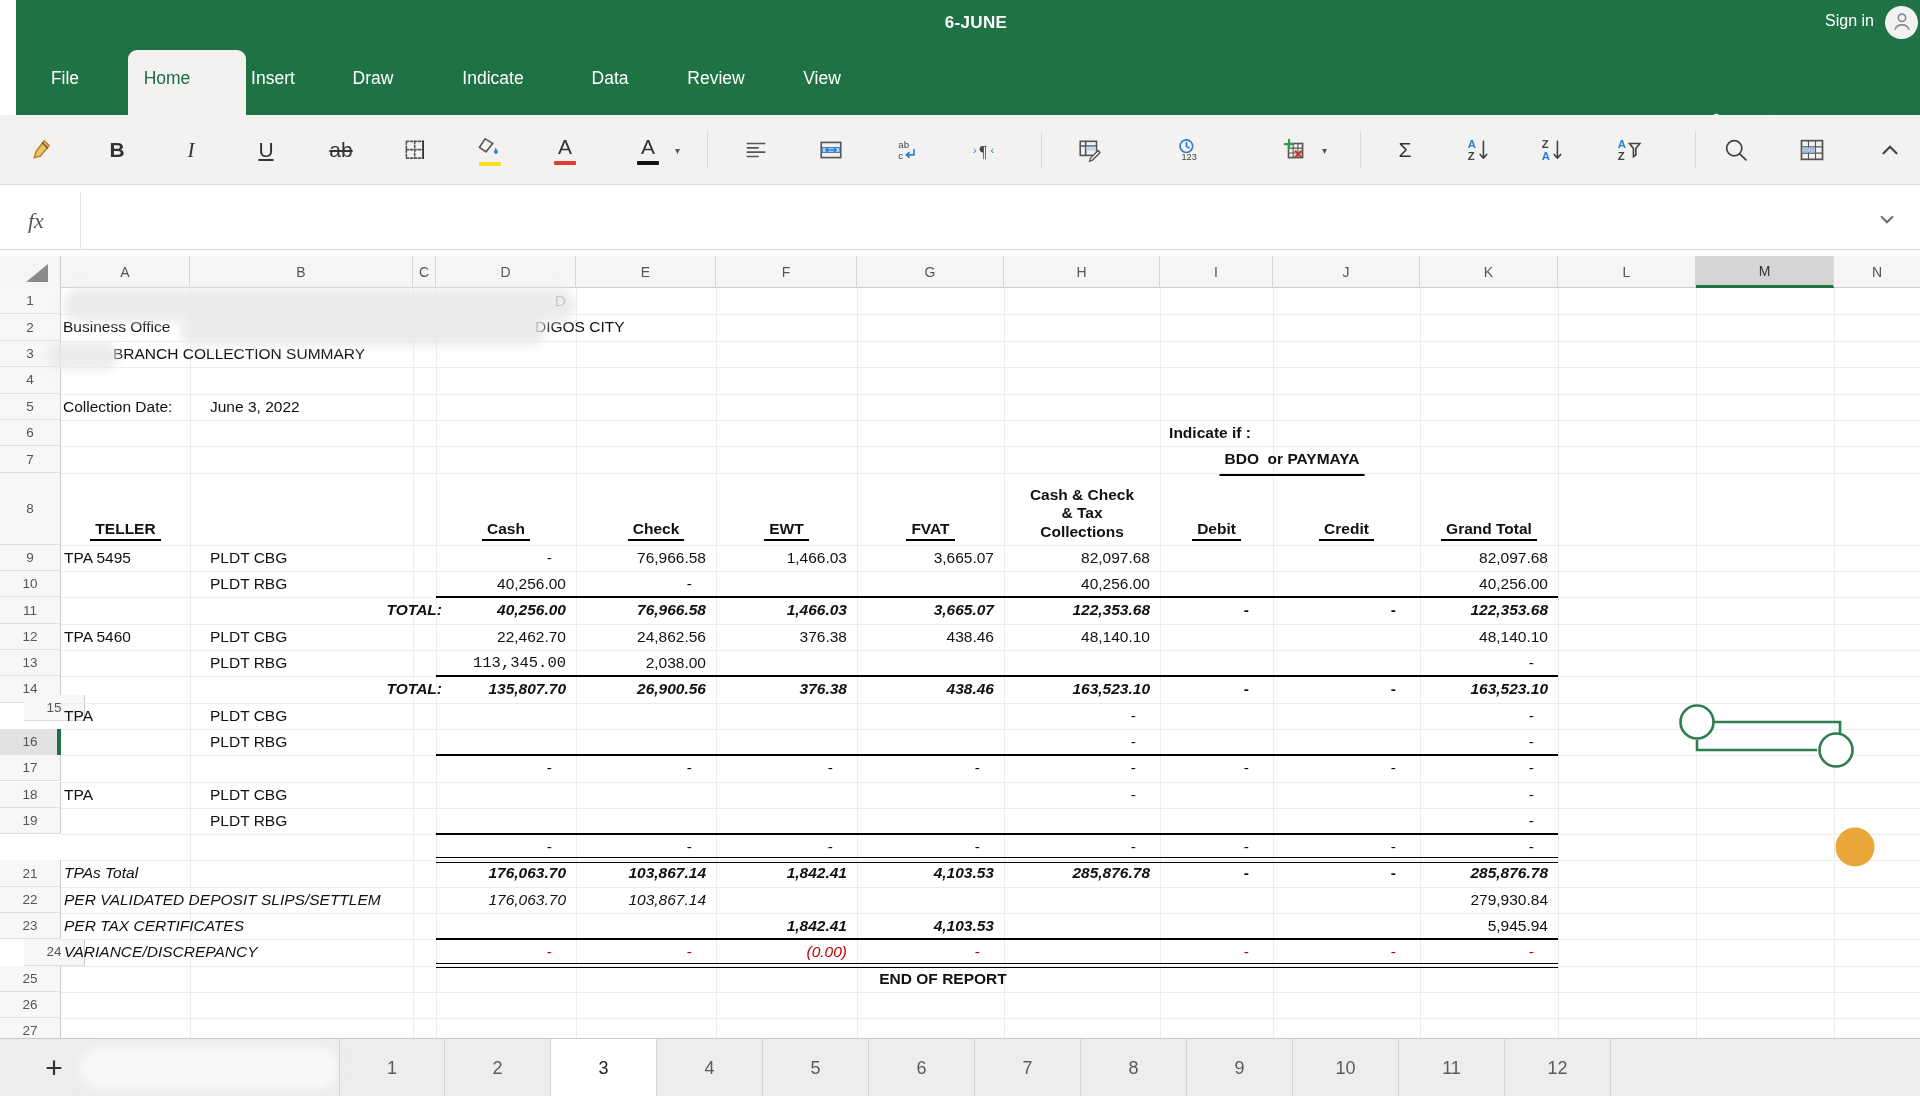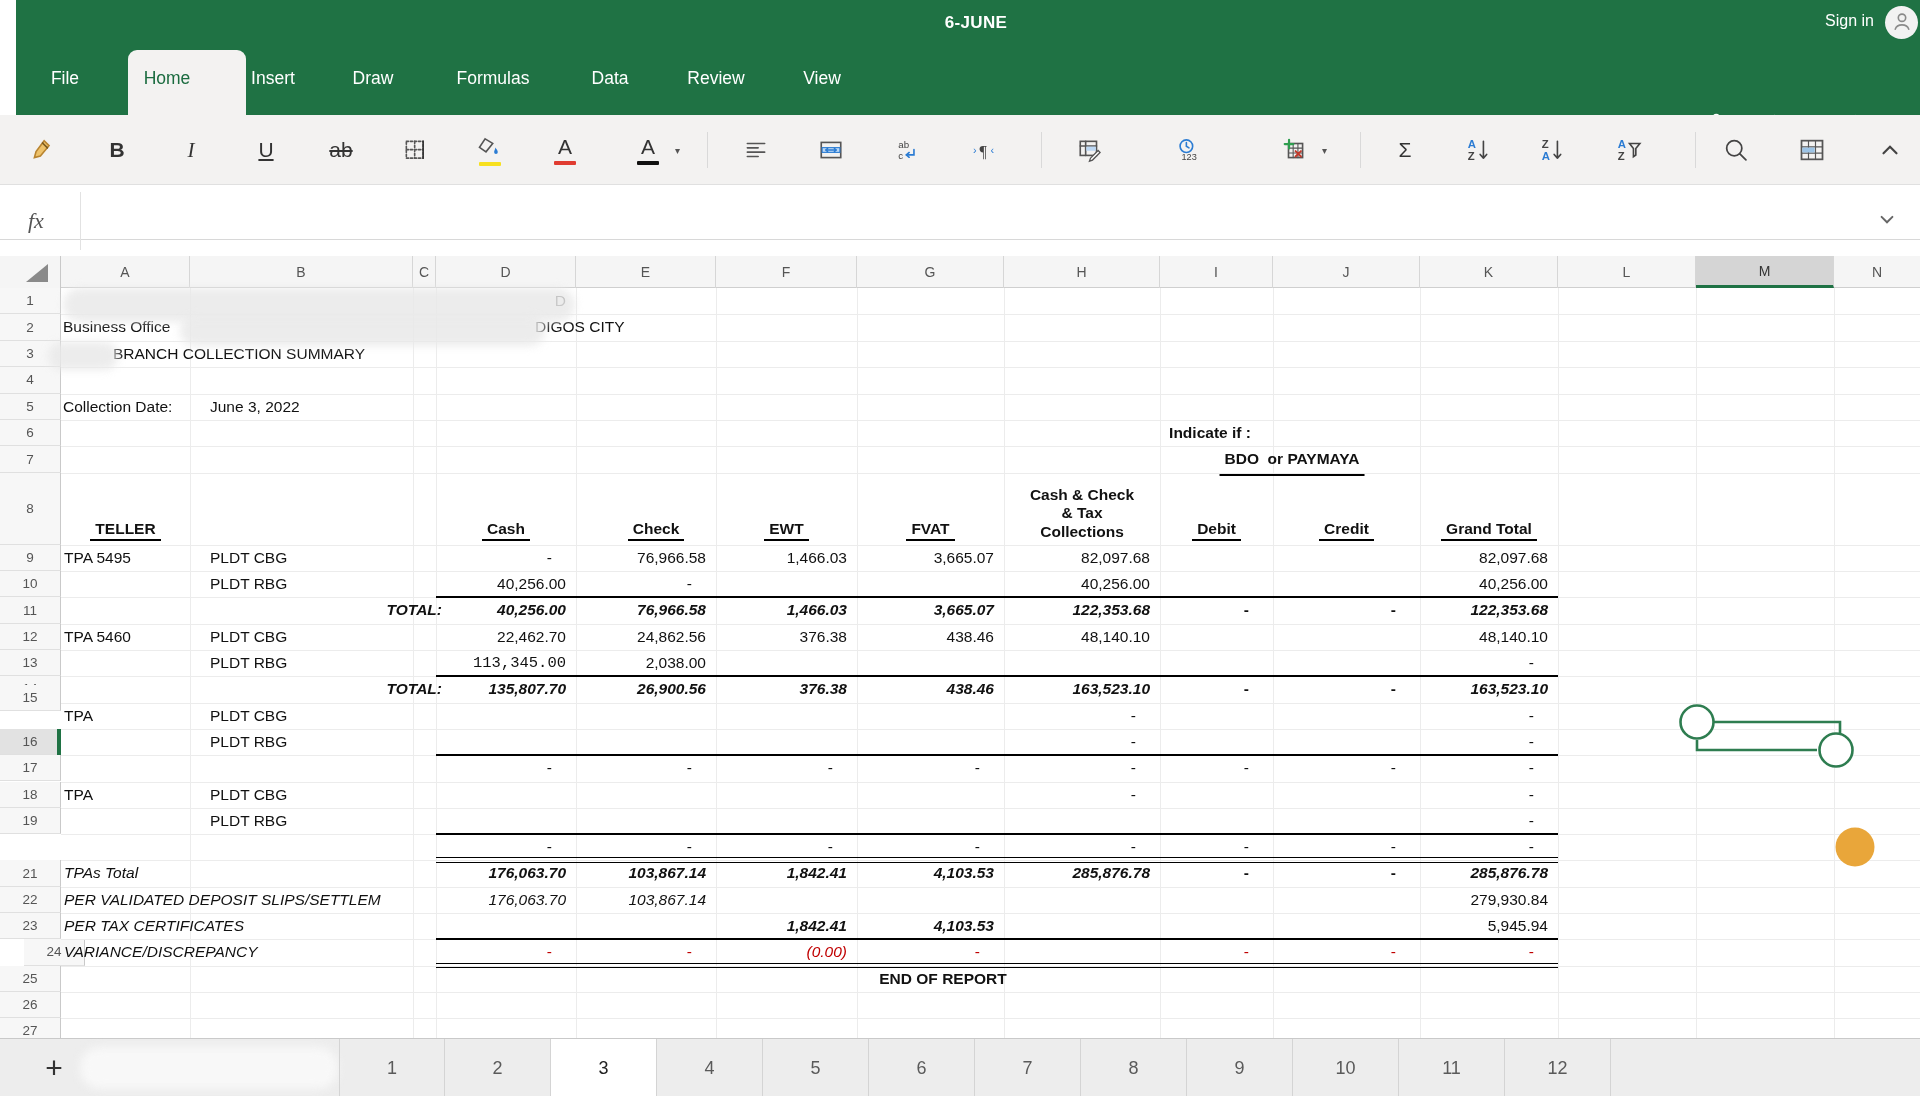--- a/index.html
+++ b/index.html
@@ -28,21 +28,21 @@
   .g-bold{font-weight:bold;}
   .g-italic{font-style:italic;font-family:"Liberation Serif",serif;}
   .g-underline{text-decoration:underline;}
   .g-strike{text-decoration:line-through;font-size:19px;}
   .g-sigma{font-size:23px;}
   .tbi .bar{width:22px;height:4.5px;border-radius:1px;margin-top:2px;}
   .tbi .caret{position:absolute;right:-6px;top:24px;font-size:10px;color:#555;}
   .tb-div{position:absolute;top:17px;width:1px;height:36px;background:#d9d9d9;}
 
   
-  .formulabar{position:absolute;left:0;top:186px;width:1920px;height:54px;background:#fff;border-bottom:1px solid #d8d8d8;}
+  .formulabar{position:absolute;left:0;top:186px;width:1920px;height:64px;background:#fff;border-bottom:1px solid #d8d8d8;}
   .fx{position:absolute;left:28px;top:0;height:70px;display:flex;align-items:center;font-family:"Liberation Serif",serif;font-style:italic;font-size:22px;color:#555;}
   .fx-div{position:absolute;left:80px;top:6px;height:58px;width:1px;background:#e2e2e2;}
   .formula-input{position:absolute;left:92px;top:0;height:70px;width:1750px;}
   .fbar-chev{position:absolute;right:16px;top:20px;width:30px;height:30px;}
 
   
   .sheet{position:absolute;left:0;top:256px;width:1920px;height:782px;background:#fff;overflow:hidden;}
   .colhdr-row{position:absolute;left:0;top:0;height:32px;width:1920px;background:#f5f5f5;border-bottom:1px solid #cfcfcf;}
   .colhdr{position:absolute;top:0;height:32px;display:flex;align-items:center;justify-content:center;font-size:14px;color:#555;border-right:1px solid #d6d6d6;}
   .colhdr.sel{background:#d5d5d5;border-bottom:3px solid #1f7244;color:#333;}
@@ -88,21 +88,21 @@
             </svg></span>
         </div>
     </div>
     <div class="ribbon-tabs">
       <div class="home-tab-bg"></div>
       <div id="rtabs">
           <div class="rtab" style="left: 49px;">File</div>
           <div class="rtab active" style="left: 151px;">Home</div>
           <div class="rtab" style="left: 257px;">Insert</div>
           <div class="rtab" style="left: 357px;">Draw</div>
-          <div class="rtab" style="left: 477px;">Formulas</div>
+          <div class="rtab" style="left: 477px;">Indicate</div>
           <div class="rtab" style="left: 594px;">Data</div>
           <div class="rtab" style="left: 700px;">Review</div>
           <div class="rtab" style="left: 806px;">View</div>
         </div>
       <div class="chrome-icons">
         <span class="cicon">
             <svg width="30" height="30" viewBox="0 0 24 24" fill="none" stroke-width="1.5" stroke-linecap="round">
               <circle cx="12" cy="9.5" r="5.3" stroke="#fff"></circle>
               <path d="M9.8 15.5h4.4M10.4 18h3.2" stroke="#fff"></path>
             </svg>
@@ -311,21 +311,21 @@
         <div class="rowhdr" style="top: 137.6px; height: 26.4px;">5</div>
         <div class="rowhdr" style="top: 164px; height: 26.4px;">6</div>
         <div class="rowhdr" style="top: 190.4px; height: 26.4px;">7</div>
         <div class="rowhdr" style="top: 216.8px; height: 72px;">8</div>
         <div class="rowhdr" style="top: 288.8px; height: 26.3px;">9</div>
         <div class="rowhdr" style="top: 315.1px; height: 26.3px;">10</div>
         <div class="rowhdr" style="top: 341.4px; height: 26.3px;">11</div>
         <div class="rowhdr" style="top: 367.7px; height: 26.3px;">12</div>
         <div class="rowhdr" style="top: 394px; height: 26.3px;">13</div>
         <div class="rowhdr" style="top: 420.3px; height: 26.3px;">14</div>
-        <div class="rowhdr" style="top: 429px; height: 26.3px;">15</div>
+        <div class="rowhdr" style="top: 439px; height: 26.3px; margin-left: 24px;">15</div>
         <div class="rowhdr sel" style="top: 472.9px; height: 26.3px;">16</div>
         <div class="rowhdr" style="top: 499.2px; height: 26.3px;">17</div>
         <div class="rowhdr" style="top: 525.5px; height: 26.3px;">18</div>
         <div class="rowhdr" style="top: 551.8px; height: 26.3px;">19</div>
         <div class="rowhdr" style="top: 608px; height: 26.3px;">20</div>
         <div class="rowhdr" style="top: 604.4px; height: 26.3px;">21</div>
         <div class="rowhdr" style="top: 630.7px; height: 26.3px;">22</div>
         <div class="rowhdr" style="top: 657px; height: 26.3px;">23</div>
         <div class="rowhdr" style="top: 683.3px; height: 26.3px; margin-left: 24px;">24</div>
         <div class="rowhdr" style="top: 709.6px; height: 26.3px;">25</div>

